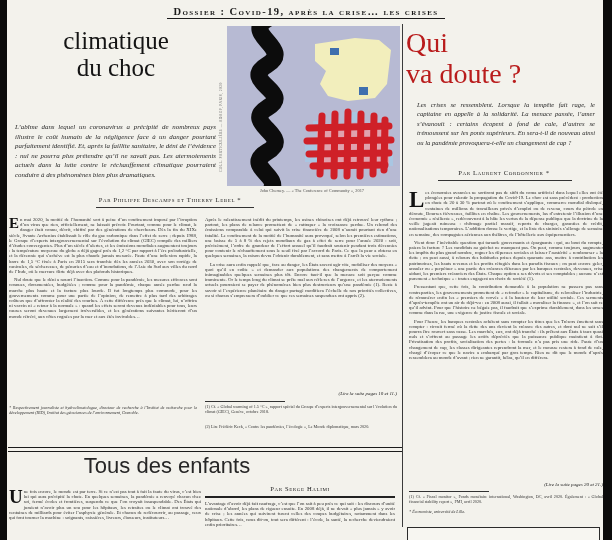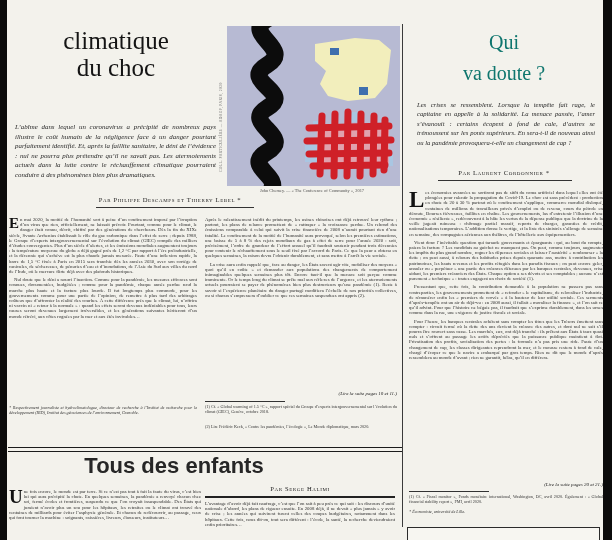--- a/index.html
+++ b/index.html
@@ -6,21 +6,21 @@
   #page{position:relative;width:612px;height:540px;background:#f3f2ec;overflow:hidden;
         font-family:"Liberation Serif",serif;color:#1e1e1e;}
   .abs{position:absolute;}
   .bar{background:#0b0b0b;top:0;height:540px;}
   
   .dossier-wrap{left:0;top:1px;width:612px;text-align:center;}
   .dossier{display:inline-block;font-variant:small-caps;font-weight:700;font-size:10.5px;
            letter-spacing:1.4px;color:#1b1b1b;border-bottom:1.6px solid #1b1b1b;padding:0 6px 1px;}
   
   .ltitle{left:8px;top:27px;width:216px;text-align:center;font-size:25px;line-height:27px;color:#141414;}
-  .rtitle{left:406px;top:27px;width:196px;text-align:center;font-size:20px;line-height:31px;color:#0f766e;}
+  .rtitle{left:406px;top:27px;width:196px;font-size:28px;line-height:31px;color:#b91c1c;}
   
   .chapo{font-style:italic;text-align:justify;color:#272727;}
   .lchapo{left:15px;top:122px;width:201px;font-size:6.9px;line-height:9.6px;}
   .rchapo{left:417px;top:100px;width:178px;font-size:6.6px;line-height:9.4px;}
   
   .byline{font-variant:small-caps;font-size:6.6px;letter-spacing:.6px;text-align:center;color:#222;}
   .lbyline{left:8px;top:196px;width:324px;}
   .rbyline{left:406px;top:169px;width:196px;}
   .bbyline{left:205px;top:485px;width:190px;}
   .rule{border-top:1px solid #333;height:0;}
@@ -38,32 +38,35 @@
   
   .art{left:227px;top:26px;width:173px;height:160px;}
   .art svg{display:block;width:173px;height:160px;}
   .art-credit{left:219px;top:40px;height:132px;writing-mode:vertical-rl;transform:rotate(180deg);
               font-size:3.6px;letter-spacing:.4px;color:#6b6b6b;white-space:nowrap;}
   .art-caption{left:222px;top:188px;width:180px;text-align:center;font-size:4.4px;color:#4d4d4d;}
   
   .vrule{left:402px;top:24px;width:1px;height:503px;background:#3a3a3a;}
   .dblrule{left:8px;top:447px;width:394px;height:3px;border-top:1.2px solid #1c1c1c;border-bottom:1px solid #1c1c1c;}
   
-  .btitle{left:9px;top:453px;width:330px;text-align:center;font-family:"Liberation Sans",sans-serif;
-          font-weight:700;font-size:22px;color:#262626;}
+  .btitle{left:2px;top:453px;width:330px;text-align:center;font-family:"Liberation Sans",sans-serif;
+          font-weight:400;font-size:22px;color:#262626;}
   .box{left:407px;top:527px;width:191px;height:13px;border:1.5px solid #2b2b2b;background:#f7f6f1;}
 </style>
 </head>
 <body>
 
 <div id="page">
 
   <div class="abs bar" style="left:0;width:7px;"></div>
   <div class="abs bar" style="left:603px;width:9px;"></div>
 
+  <div class="abs dossier-wrap">
+    <span class="dossier">Dossier : Covid-19, après la crise… les crises</span>
+  </div>
 
   <div class="abs ltitle">
     <div>climatique</div>
     <div>du choc</div>
   </div>
 
   <div class="abs chapo lchapo">L’abîme dans lequel un coronavirus a précipité de nombreux pays illustre le coût humain de la négligence face à un danger pourtant parfaitement identifié. Et, après la faillite sanitaire, le déni de l’évidence : nul ne pourra plus prétendre qu’il ne savait pas. Les atermoiements actuels dans la lutte contre le réchauffement climatique pourraient conduire à des phénomènes bien plus dramatiques.</div>
   <div class="abs byline lbyline">Par Philippe Descamps et Thierry Lebel *</div>
   <div class="abs rule" style="left:96px;top:207px;width:158px;"></div>
 

